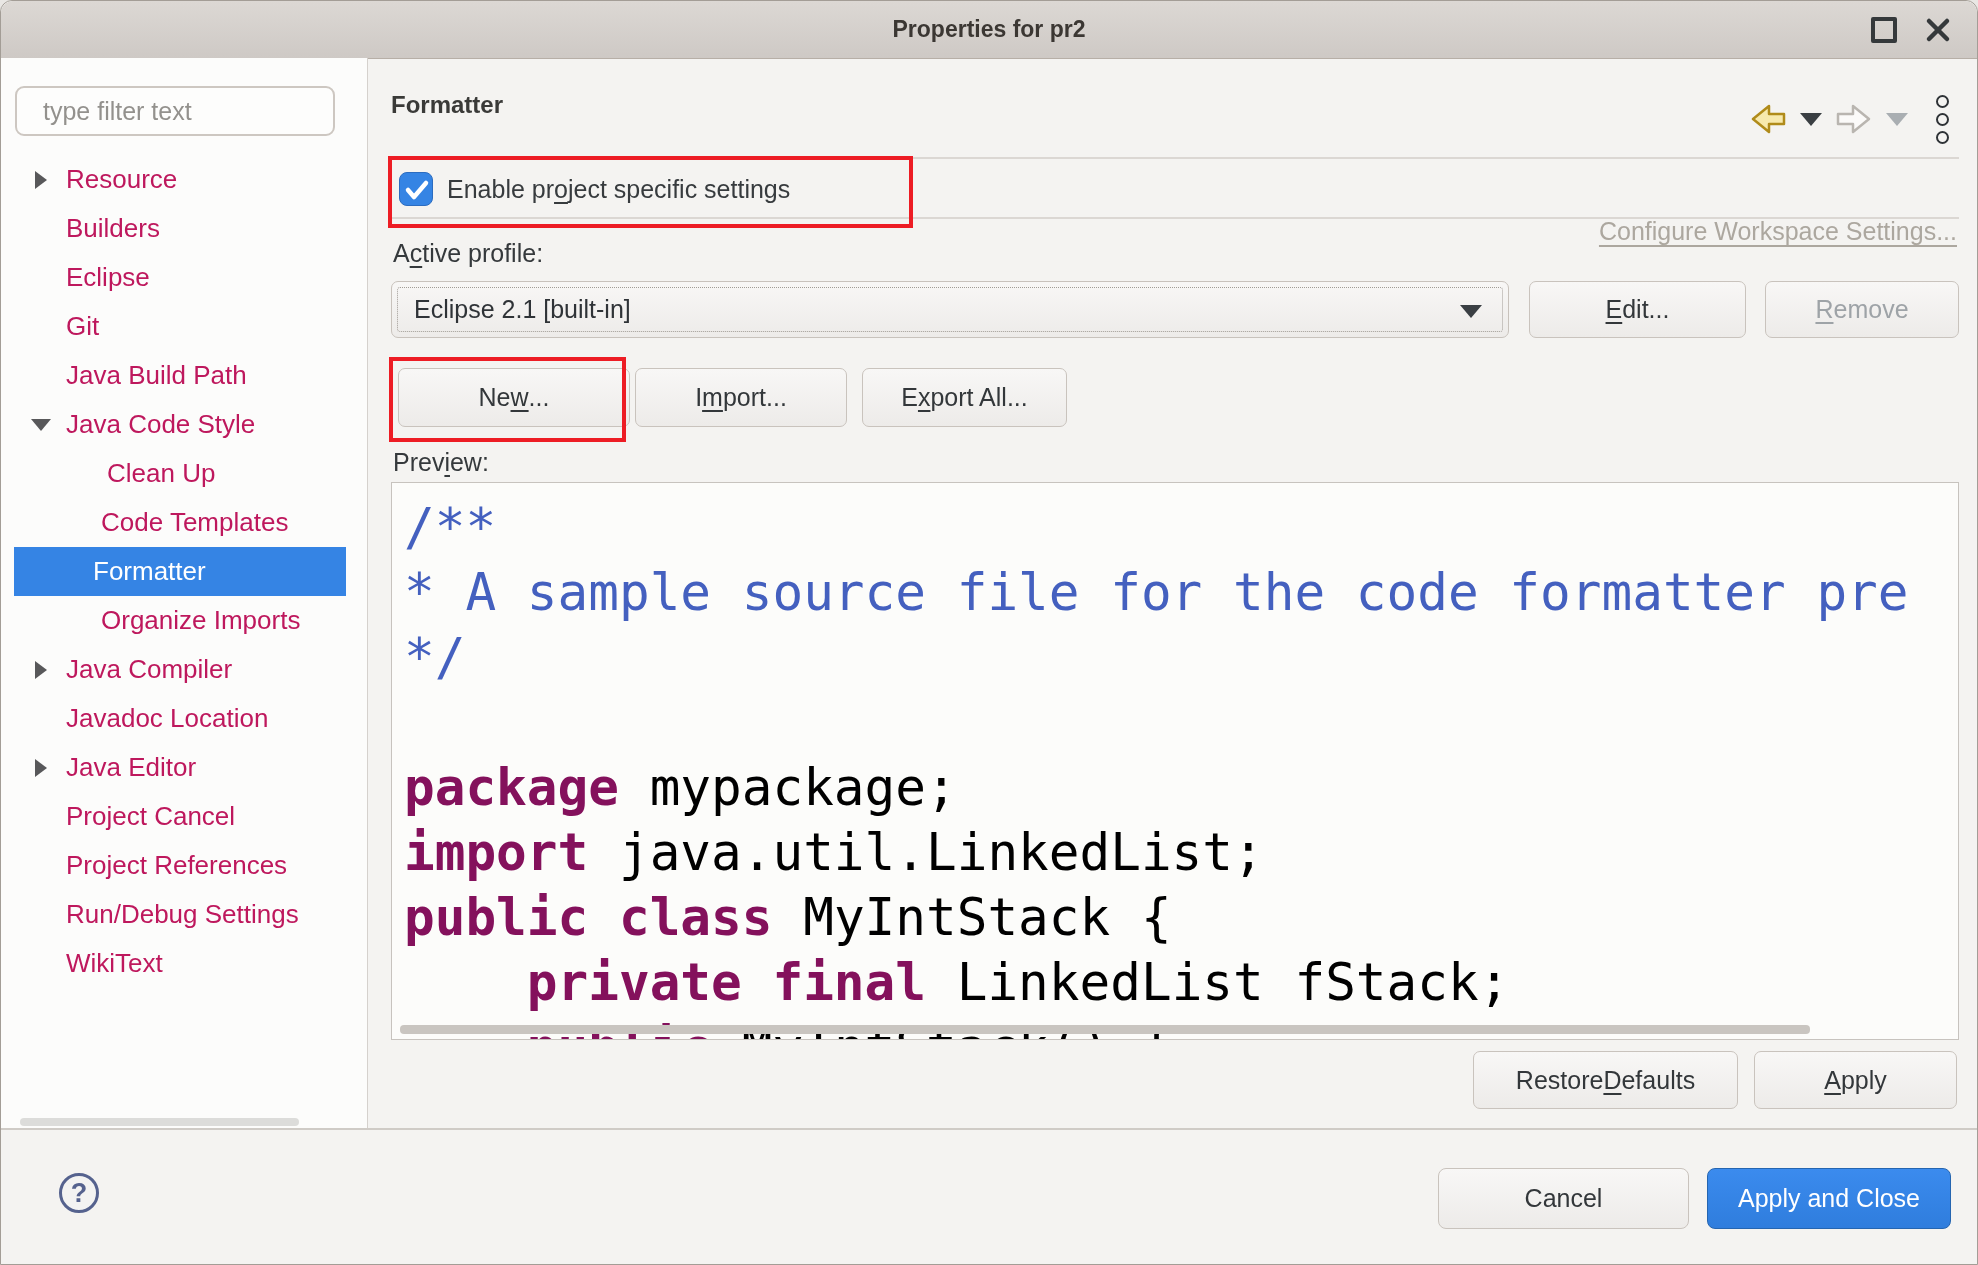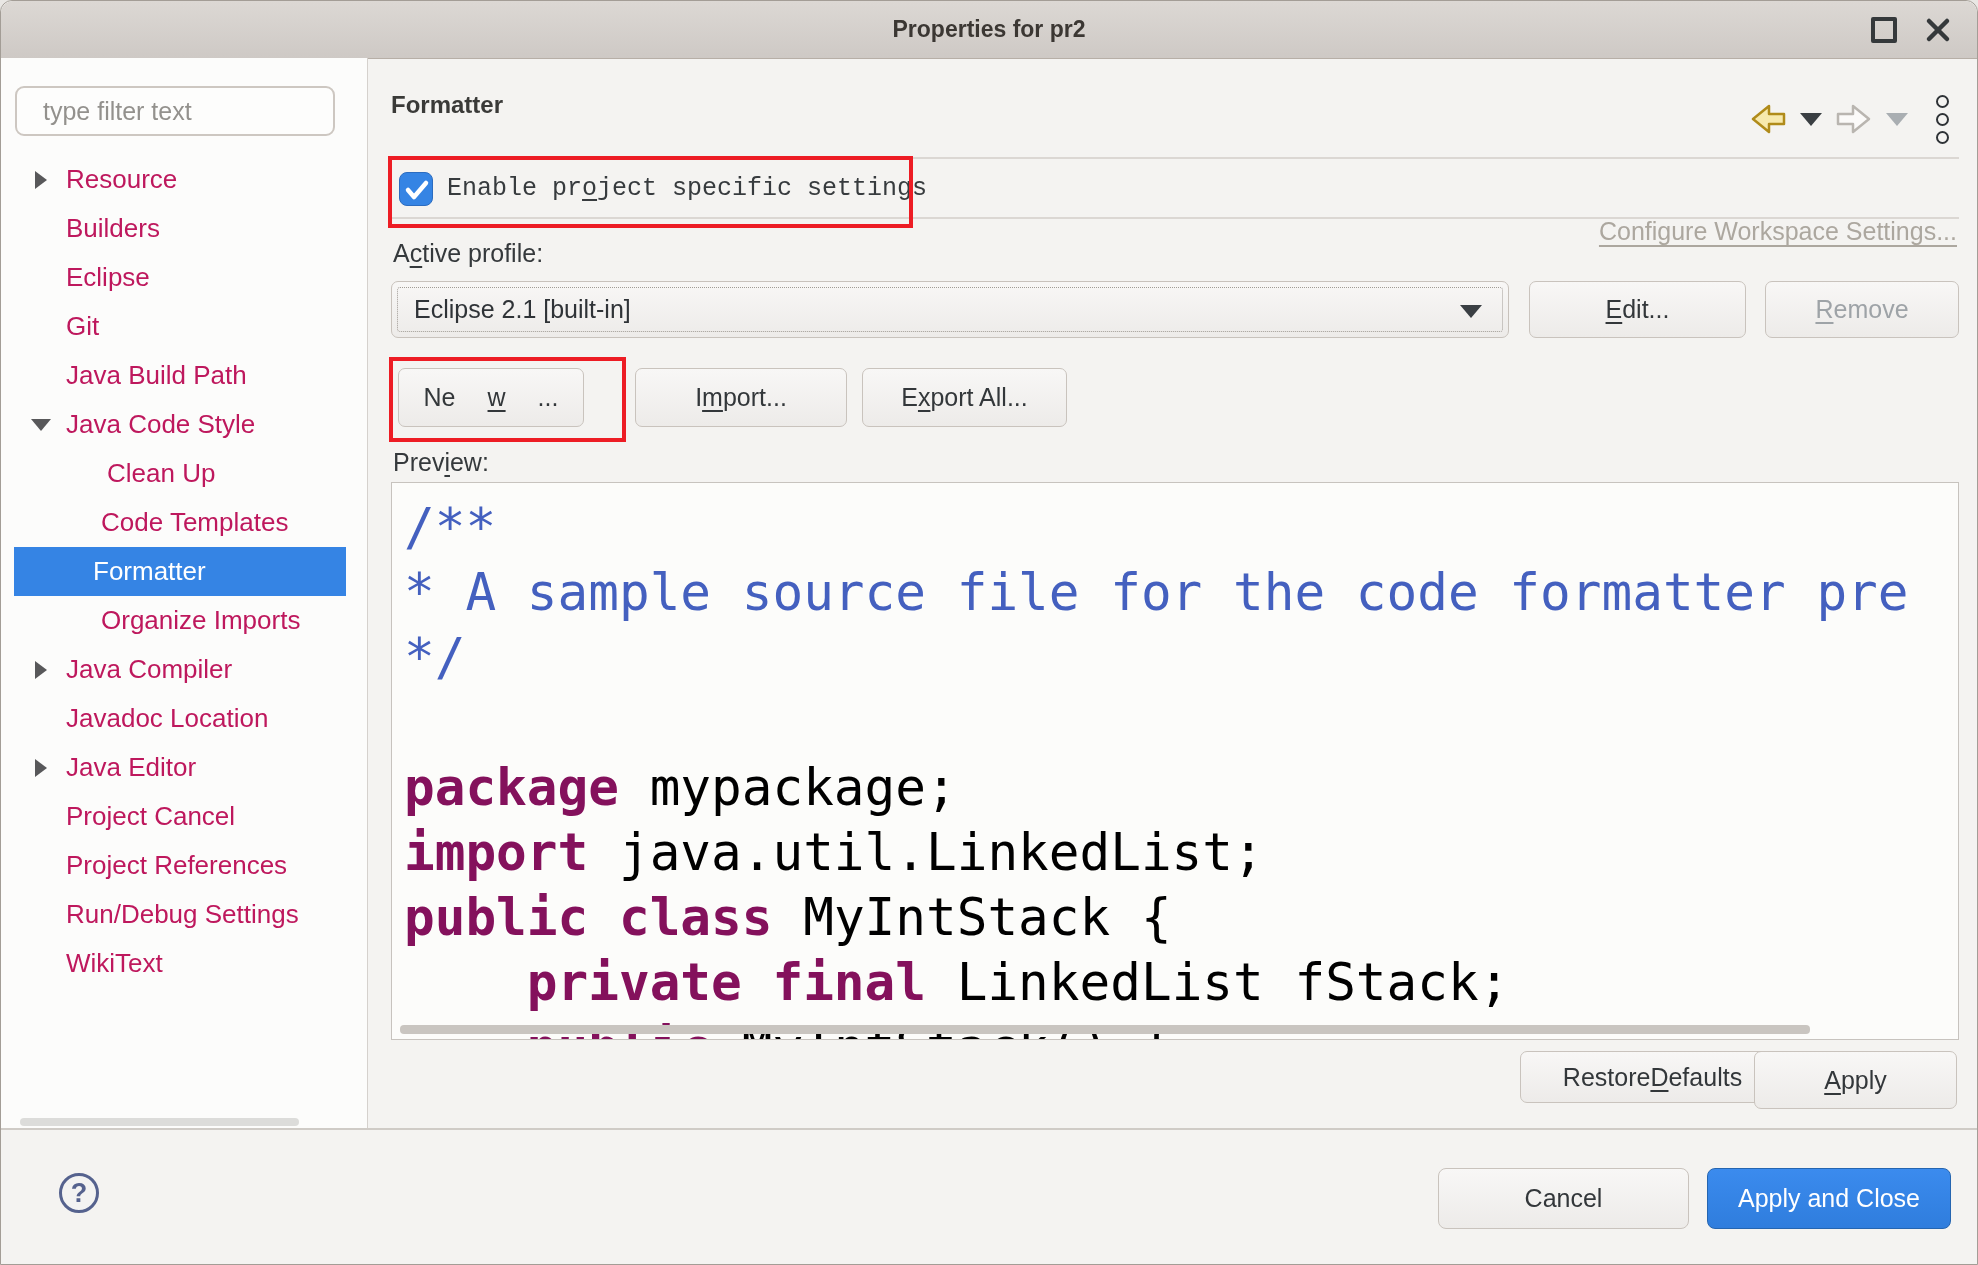--- a/index.html
+++ b/index.html
@@ -51,21 +51,21 @@
   .nav-tri.dis{border-top-color:#a9aeb2;}
   .kebab{display:flex;flex-direction:column;gap:5px;margin-left:14px;cursor:pointer;}
   .kebab i{width:9px;height:9px;border:2.5px solid #2f3337;border-radius:50%;background:transparent;}
 
   .hairline{position:absolute;left:390px;width:1568px;height:2px;background:#dbd7d3;}
   .hl1{top:156px;} .hl2{top:216px;}
 
   .checkbox{position:absolute;left:398px;top:171px;width:34px;height:34px;background:#3584e4;
             border-radius:8px;border:1px solid #2b6cc0;box-sizing:border-box;cursor:pointer;}
   .cb-label{position:absolute;left:446px;top:171px;height:34px;line-height:34px;font-size:25px;
-            color:#373b3e;cursor:pointer;font-family:Liberation Mono, monospace;}
+            color:#373b3e;cursor:pointer;}
   .ws-link{position:absolute;right:20px;top:176px;font-size:25px;color:#aca79f;
            text-decoration:underline;text-underline-offset:5px;cursor:pointer;margin-top:40px;}
 
   .ap-label{position:absolute;left:392px;top:238px;font-size:25px;color:#35393c;}
   .combo{position:absolute;left:390px;top:280px;width:1118px;height:57px;box-sizing:border-box;
          background:linear-gradient(#f8f7f6,#edebe9);border:1.5px solid #c8c2bc;border-radius:7px;
          cursor:pointer;}
   .combo::after{content:"";position:absolute;inset:5px;border:1.5px dotted #a19c96;border-radius:3px;}
   .combo-text{position:absolute;left:22px;top:0;height:57px;line-height:55px;font-size:25px;color:#2f3337;}
   .combo-arrow{position:absolute;right:26px;top:23px;width:0;height:0;
@@ -74,24 +74,24 @@
 
   .gtk-btn{position:absolute;box-sizing:border-box;background:linear-gradient(#f8f7f6,#edebe9);
            border:1.5px solid #c9c3bd;border-radius:7px;font-size:25px;color:#33373a;
            display:flex;align-items:center;justify-content:center;cursor:pointer;
            font-family:"Liberation Sans",sans-serif;padding:0;}
   .gtk-btn.dis{color:#9ea3a7;}
   .mn{text-decoration:underline;text-underline-offset:4px;}
 
   .btn-edit{left:1528px;top:280px;width:217px;height:57px;}
   .btn-remove{left:1764px;top:280px;width:194px;height:57px;}
-  .btn-new{left:397px;top:367px;width:186px;height:59px;gap:32px;}
+  .btn-new{left:397px;top:367px;width:232px;height:59px;}
   .btn-import{left:634px;top:367px;width:212px;height:59px;}
   .btn-export{left:861px;top:367px;width:205px;height:59px;}
-  .btn-restore{left:1472px;top:1050px;width:265px;height:52px;margin-left:47px;}
+  .btn-restore{left:1472px;top:1050px;width:265px;height:58px;}
   .btn-apply{left:1753px;top:1050px;width:203px;height:58px;}
 
   .pv-label{position:absolute;left:392px;top:447px;font-size:25px;color:#35393c;}
   .preview{position:absolute;left:390px;top:481px;width:1568px;height:558px;box-sizing:border-box;
            background:#fcfcfa;border:1.5px solid #c7c3be;overflow:hidden;}
   .code{position:absolute;left:12px;top:12px;white-space:pre;
         font-family:"DejaVu Sans Mono",monospace;font-size:51px;line-height:65px;}
   .code .c{color:#4460bf;}
   .code .k{color:#84115c;font-weight:bold;}
   .code .p{color:#000000;}

